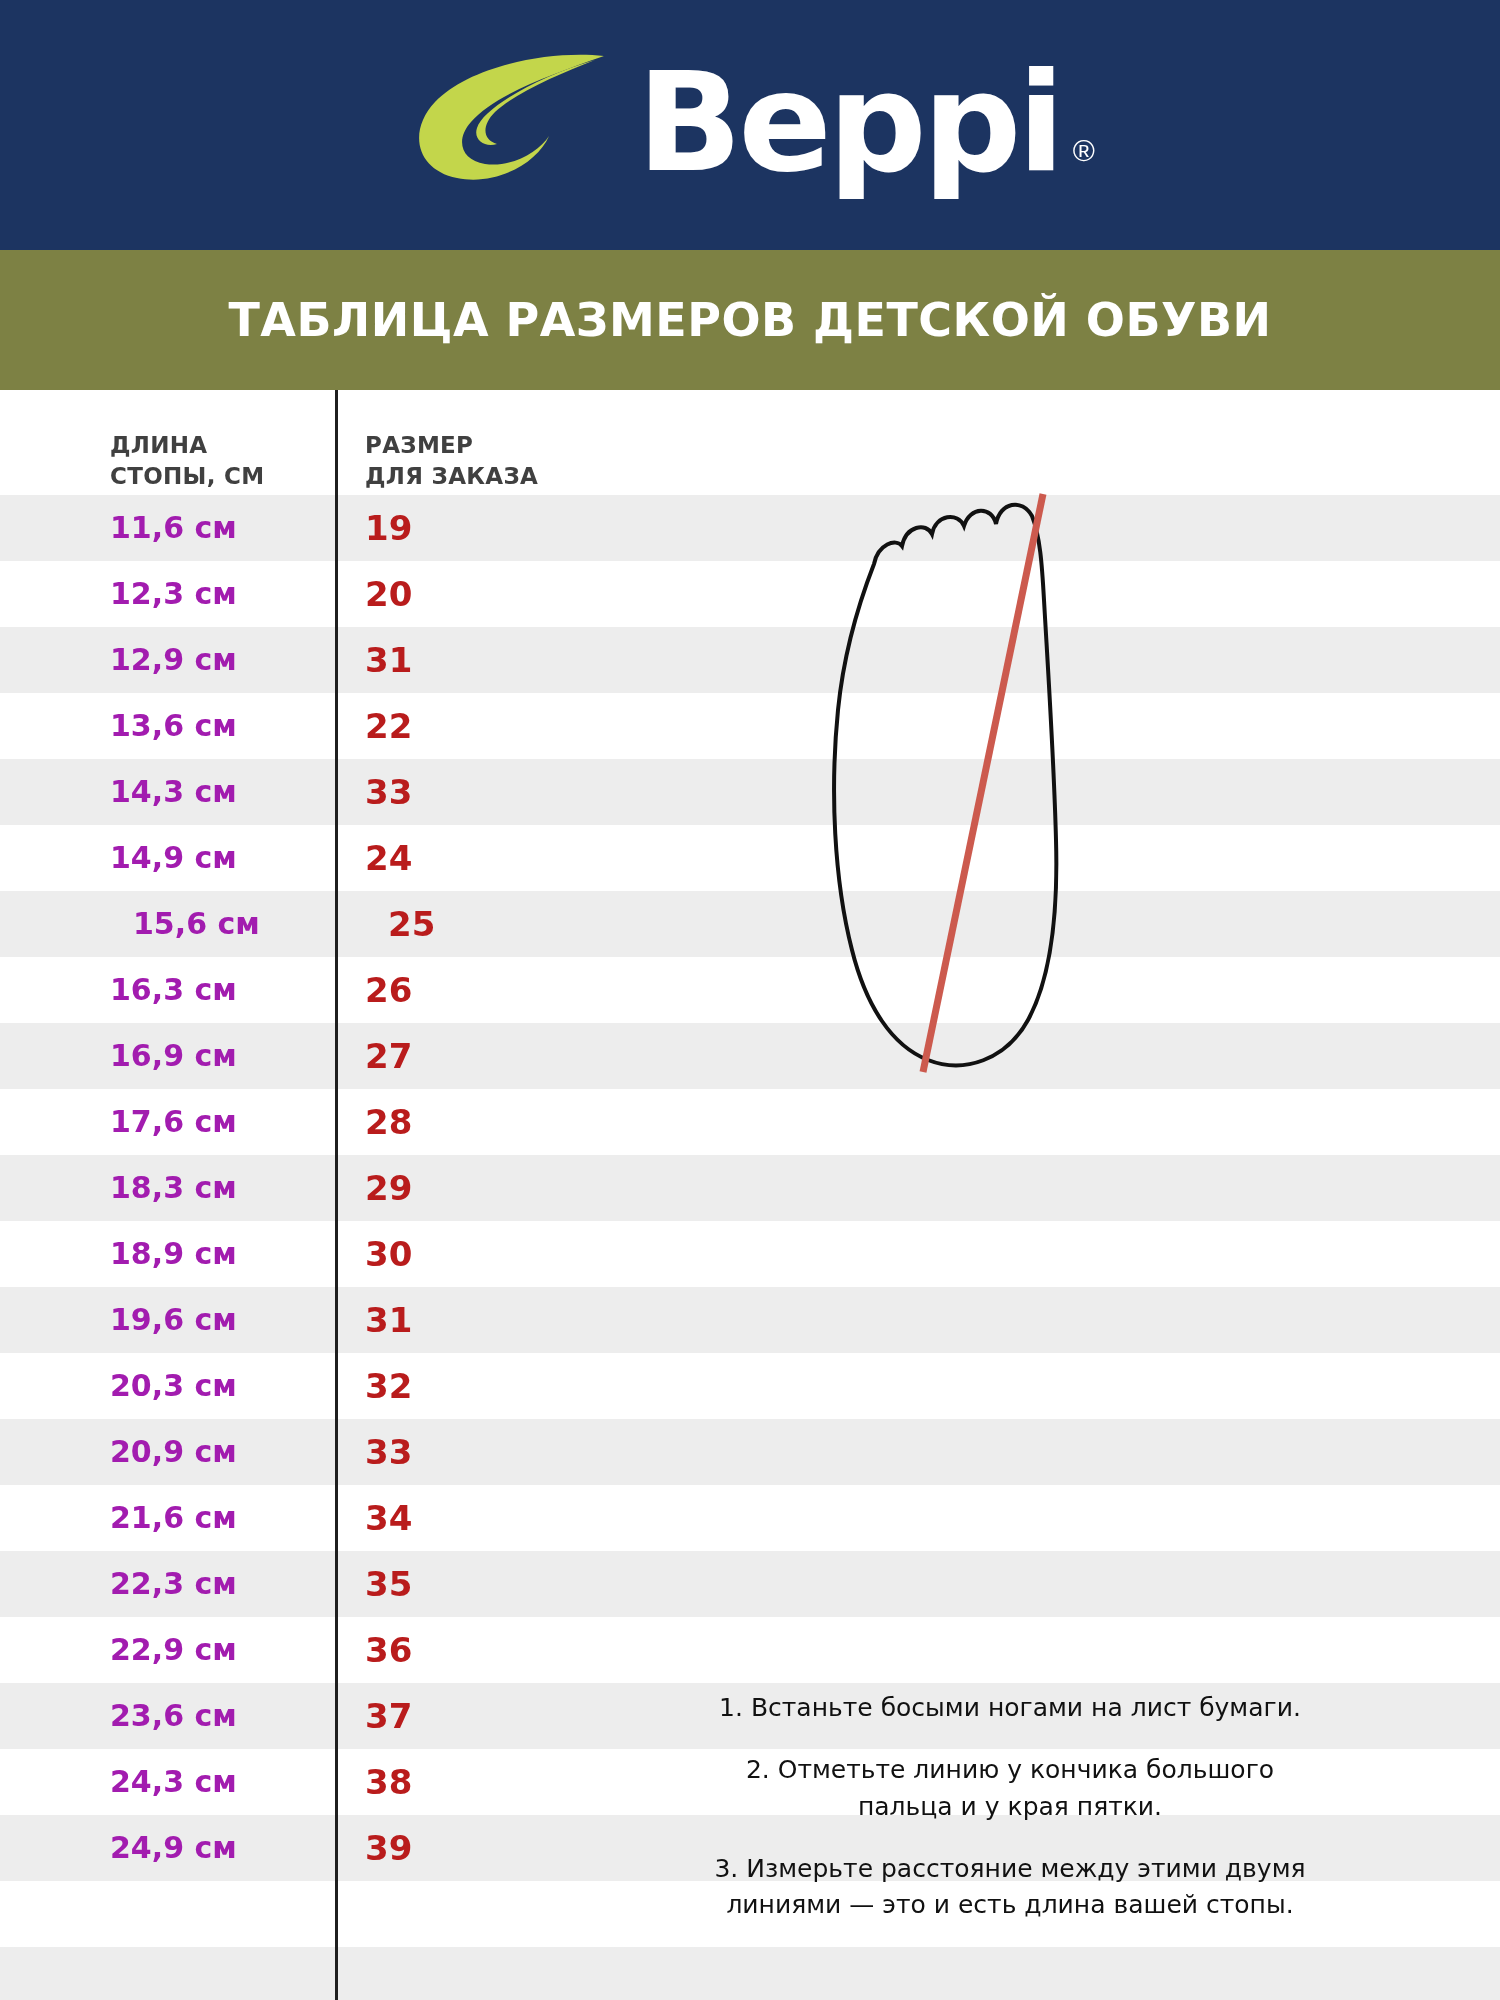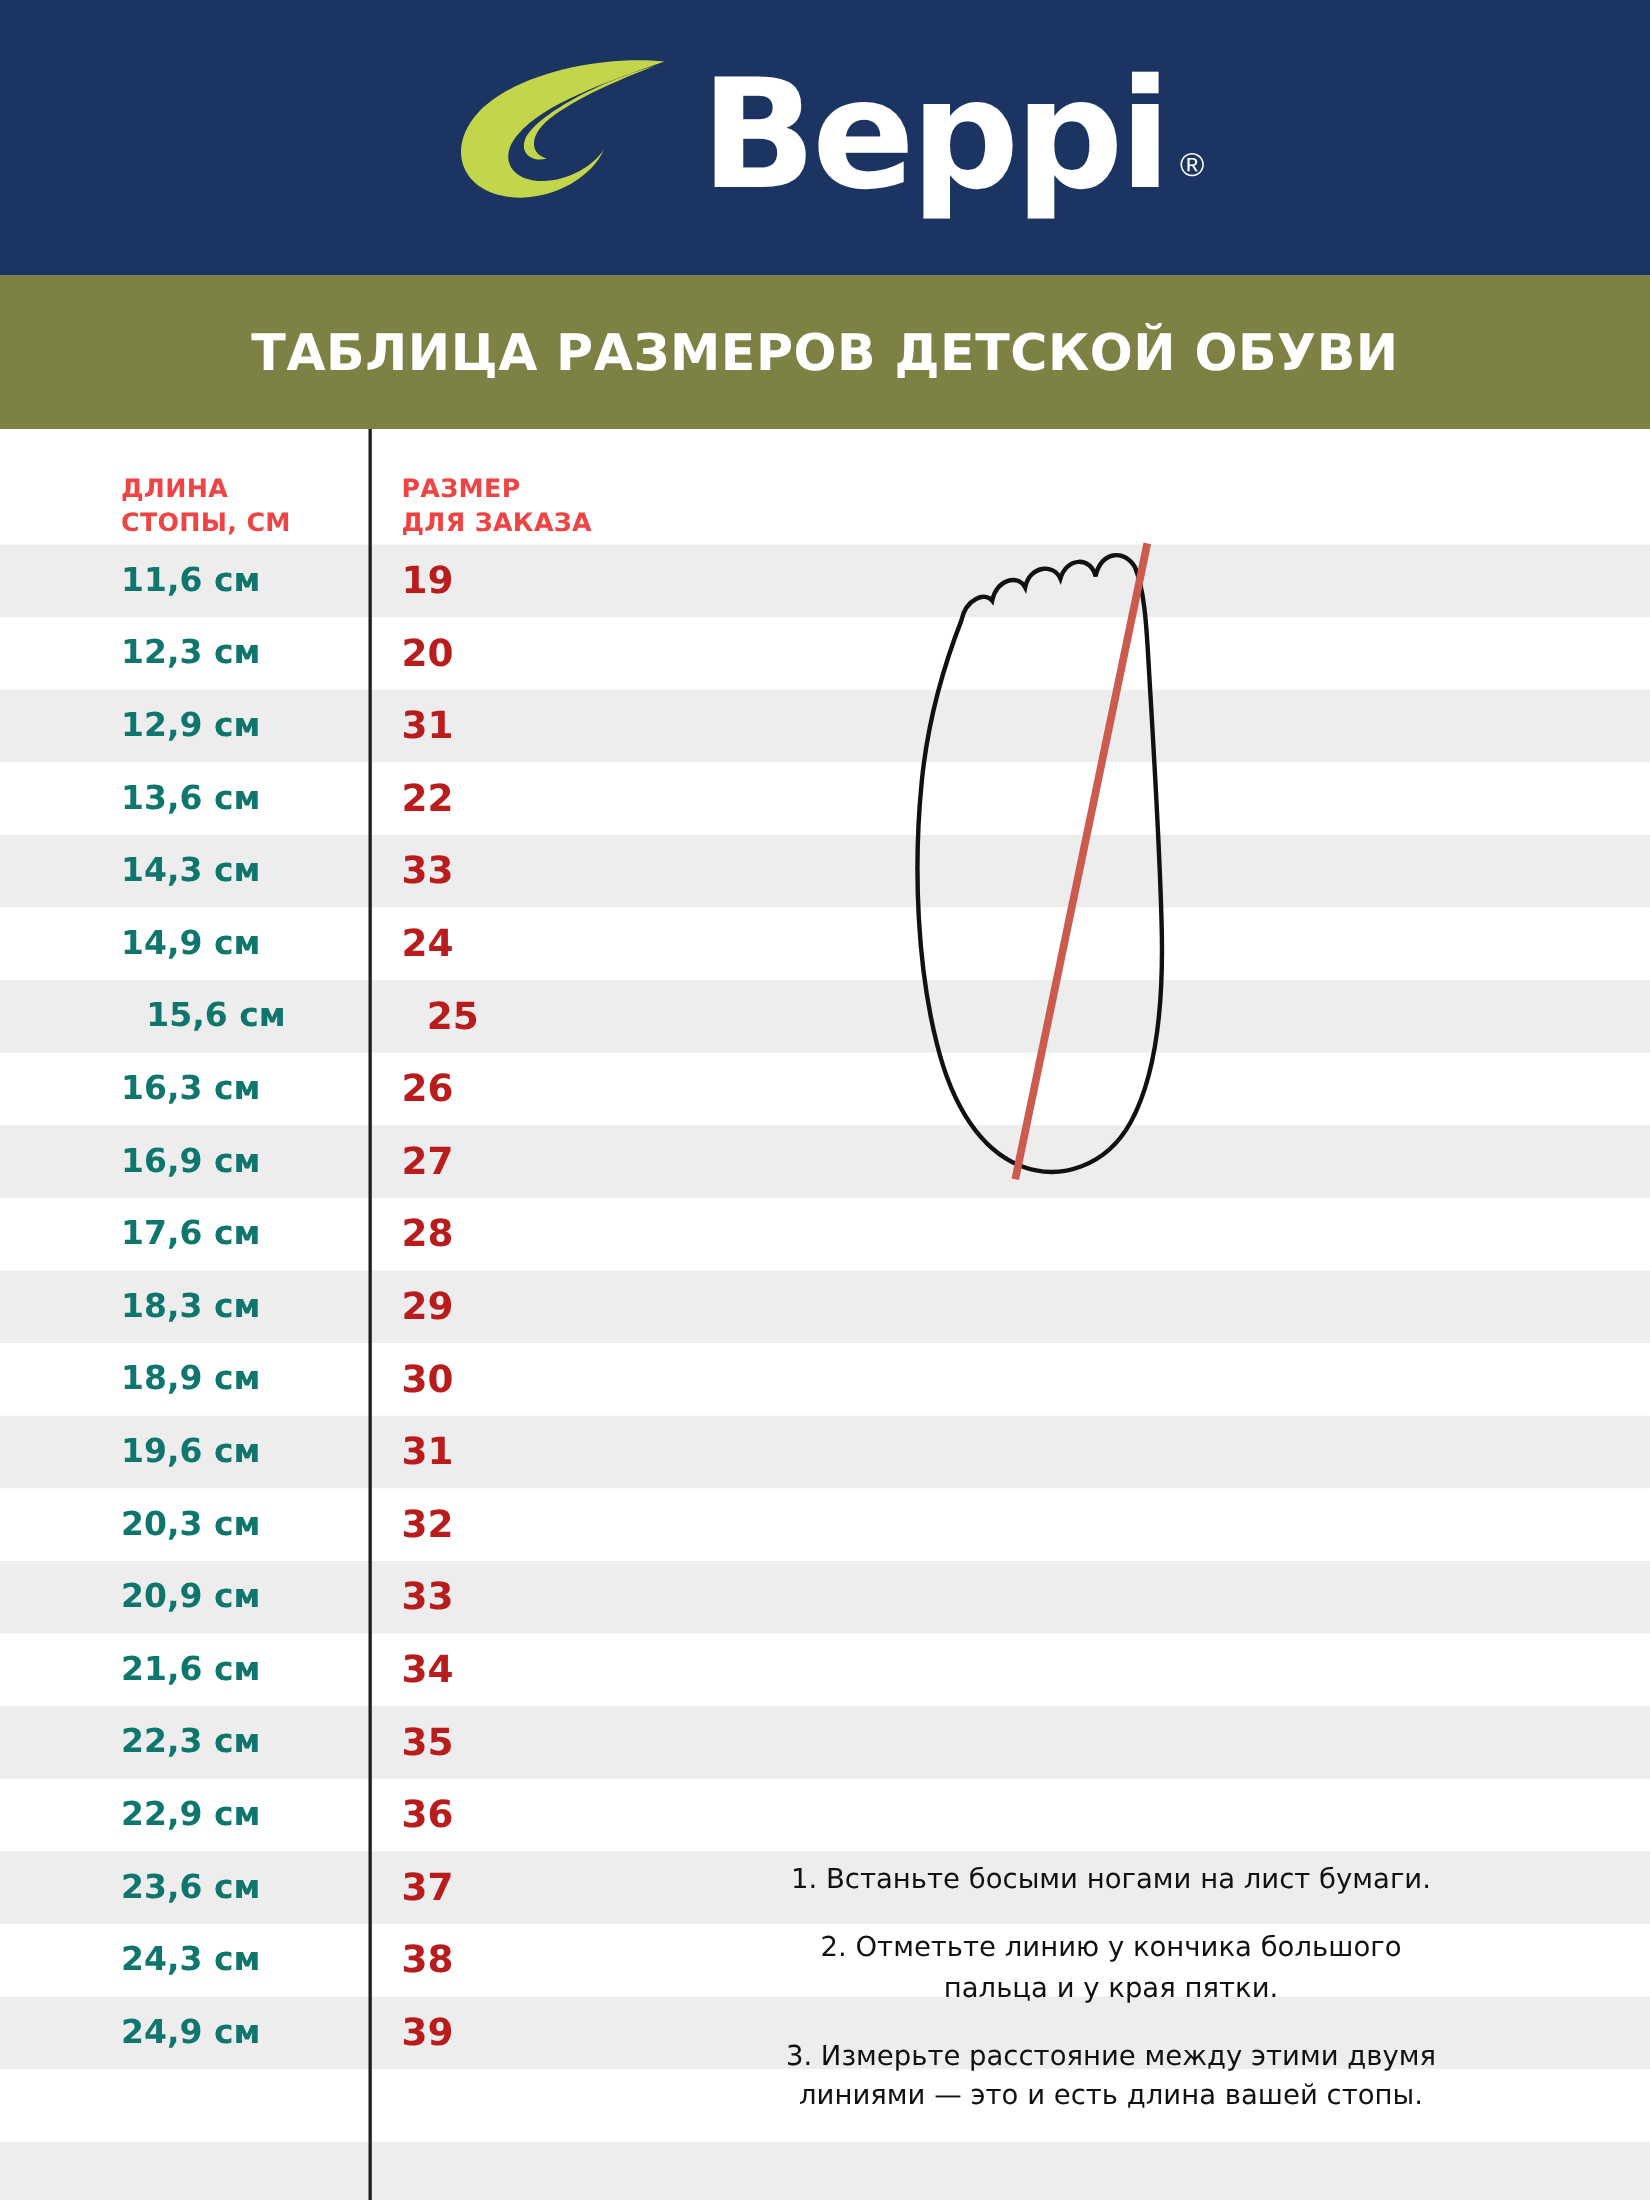--- a/index.html
+++ b/index.html
@@ -111,21 +111,21 @@
     z-index: 3;
   }
 
   
   .col-head {
     position: absolute;
     z-index: 4;
     font-family: "DejaVu Sans", sans-serif;
     font-weight: bold;
     font-size: 23px;
-    color: #ef4444;
+    color: #404040;
     line-height: 1.35;
     letter-spacing: 0.3px;
   }
   .col-head.left { left: 110px; top: 40px; }
   .col-head.right { left: 365px; top: 40px; }
 
   
   .rows {
     position: absolute;
     left: 0;
@@ -142,21 +142,21 @@
   }
   .cell-len {
     position: absolute;
     left: 110px;
     top: 0;
     height: 66px;
     line-height: 66px;
     font-family: "DejaVu Sans", sans-serif;
     font-weight: bold;
     font-size: 30px;
-    color: #0f766e;
+    color: #a21caf;
   }
   .cell-size {
     position: absolute;
     left: 365px;
     top: 0;
     height: 66px;
     line-height: 66px;
     font-family: "DejaVu Sans", sans-serif;
     font-weight: bold;
     font-size: 34px;

